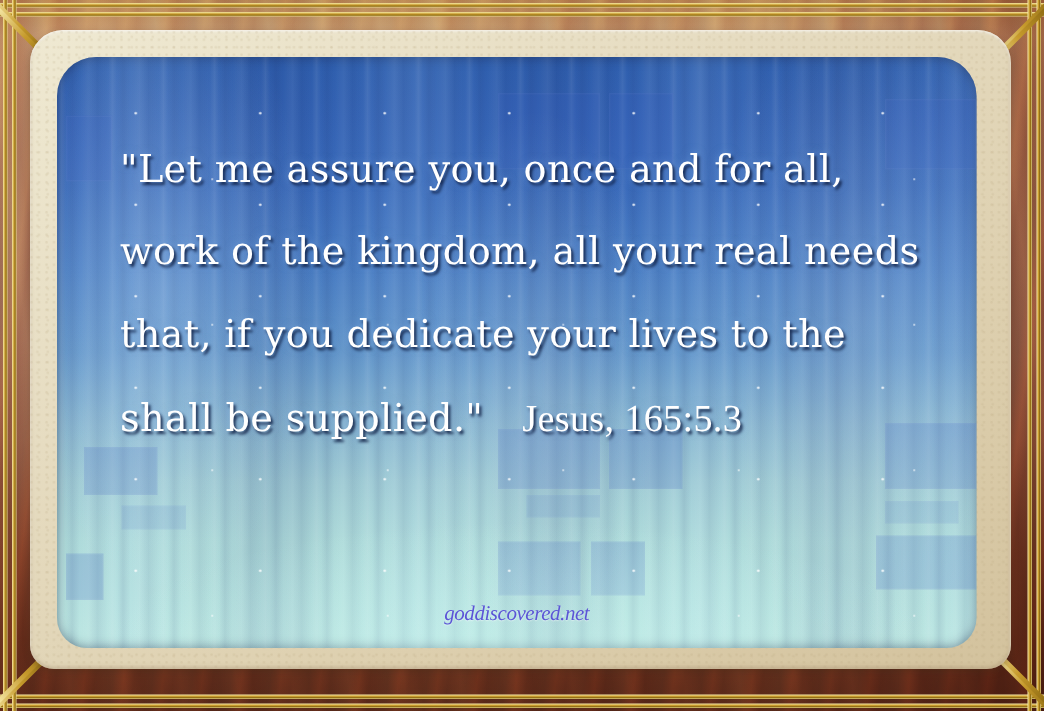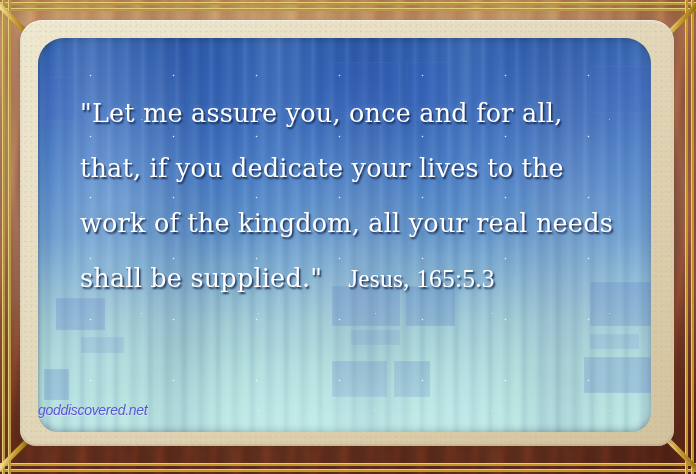--- a/index.html
+++ b/index.html
@@ -219,21 +219,22 @@
   }
   .quote .ln { display: block; }
   .quote .cite { padding-left: 26px; font-family: Liberation Serif, serif; }
 
   
   .watermark {
     position: absolute;
     left: 0;
     right: 0;
     bottom: 14px;
-    font-family: Liberation Sans, sans-serif;
+    text-align: center;
+    font-family: Liberation Serif, serif;
     font-style: italic;
     font-size: 14px;
     letter-spacing: -0.3px;
     color: #5b55d6;
     text-shadow: 0 1px 1px rgba(255,255,255,0.5);
   }
 </style>
 </head>
 <body>
 
@@ -282,21 +283,21 @@
       <b style="left:51%;top:74%;width:8%;height:4%;opacity:.6"></b>
       <b style="left:7%;top:76%;width:7%;height:4%;opacity:.6"></b>
       <b style="left:90%;top:75%;width:8%;height:4%;opacity:.6"></b>
     </div>
 
     <div class="glow"></div>
     <div class="sparkles"></div>
 
     <div class="quote">
       <span class="ln">"Let me assure you, once and for all,</span>
+      <span class="ln">work of the kingdom, all your real needs</span>
       <span class="ln">that, if you dedicate your lives to the</span>
-      <span class="ln">work of the kingdom, all your real needs</span>
       <span class="ln"><span>shall be supplied."</span><span class="cite">Jesus,  165:5.3</span></span>
     </div>
 
     <div class="watermark">goddiscovered.net</div>
   </div>
 
 </div>
 
 </body></html>

